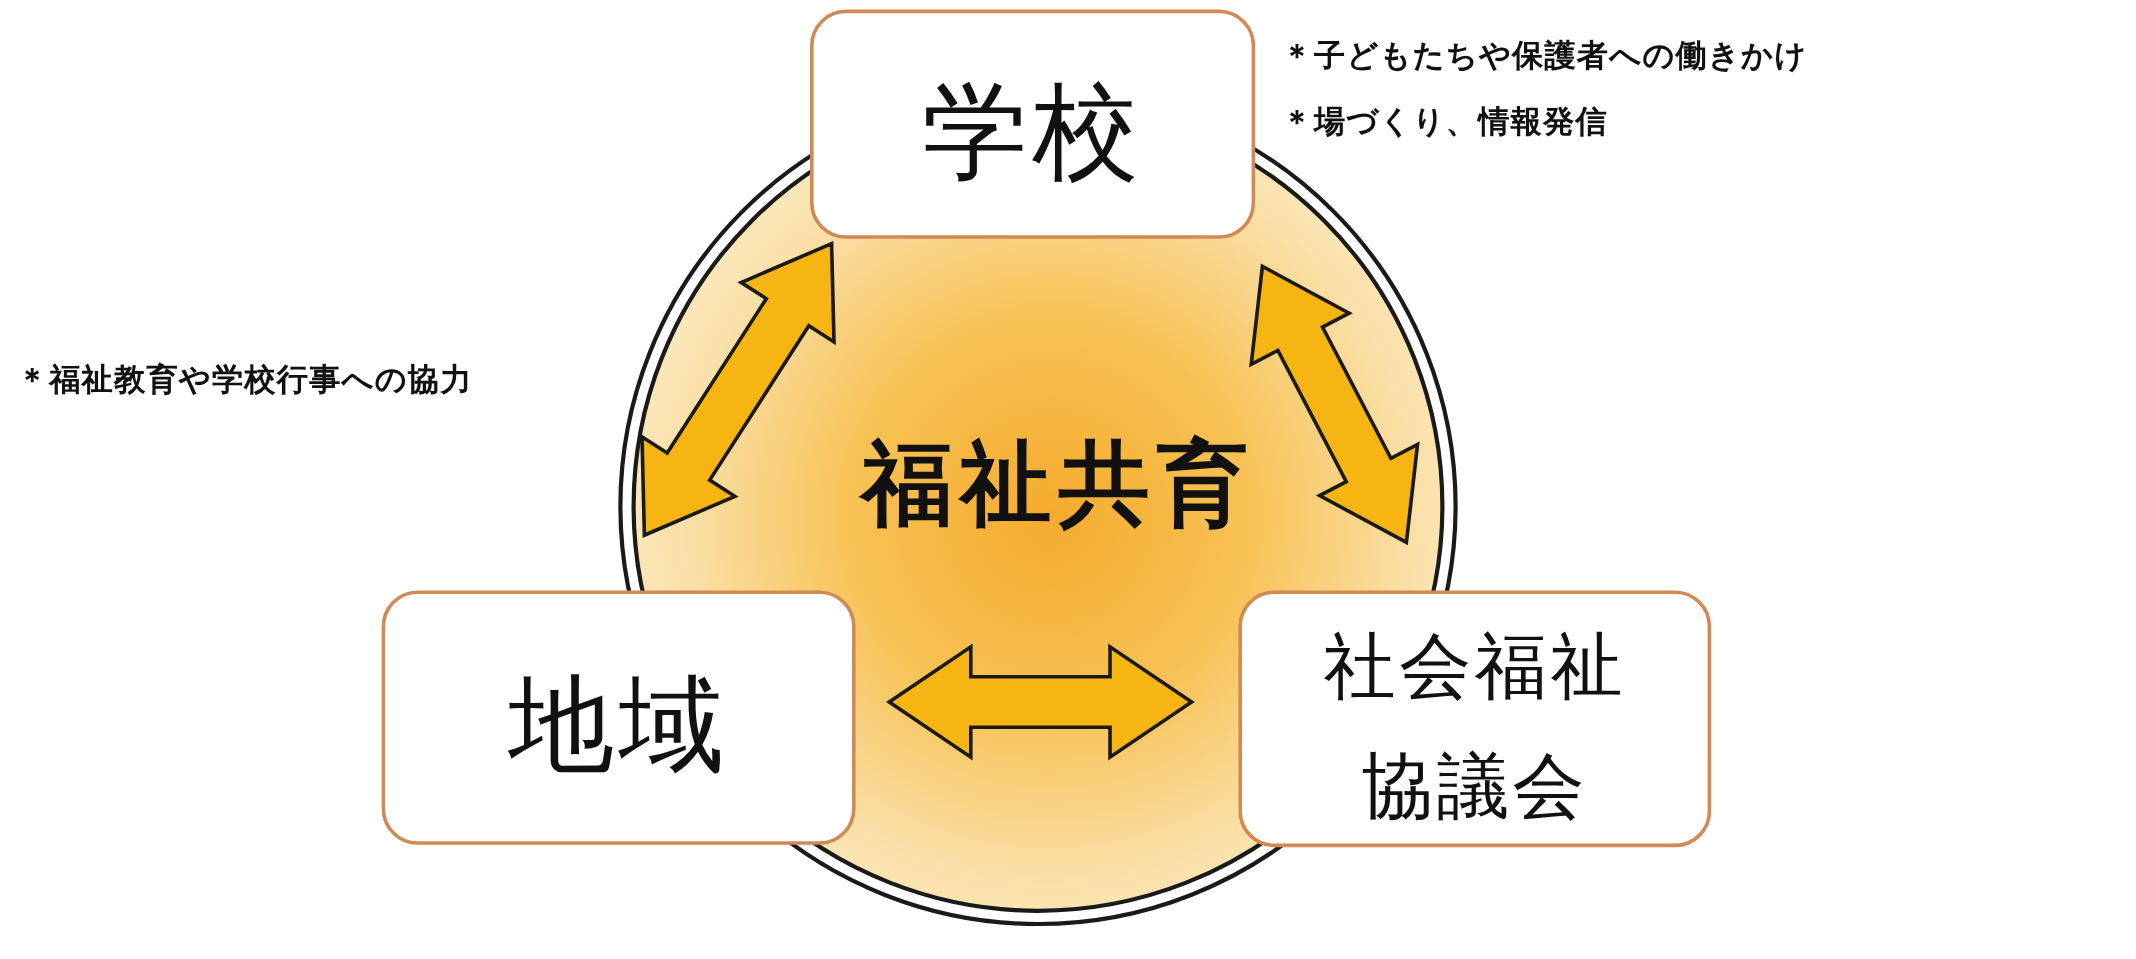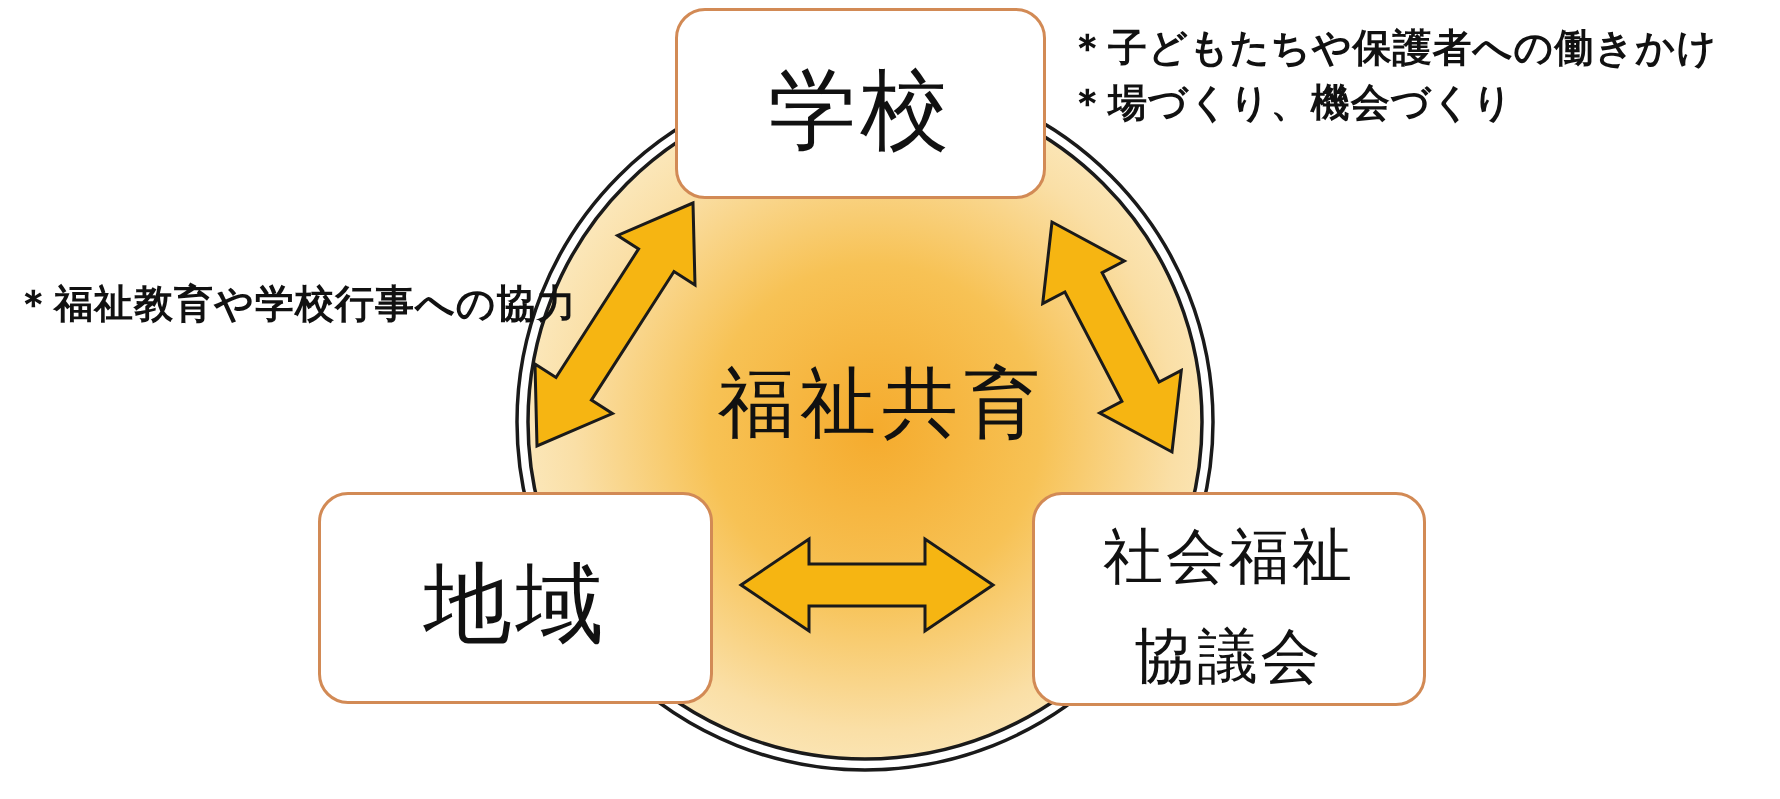--- a/index.html
+++ b/index.html
@@ -30,34 +30,34 @@
   .node-school{left:675px;top:8px;width:365px;height:185px;}
   .node-school .node-label{font-size:88px;}
   .node-community{left:318px;top:492px;width:389px;height:206px;}
   .node-community .node-label{font-size:88px;text-align:center;}
   .node-council{left:1032px;top:492px;width:388px;height:208px;}
   .node-council .node-label{font-size:60px;line-height:100px;letter-spacing:3px;text-align:center;}
   .center-label{
     position:absolute;z-index:2;
     left:682px;top:355px;width:400px;
     text-align:center;
-    font-size:76px;font-weight:400;
+    font-size:76px;font-weight:700;
     letter-spacing:6px;line-height:95px;
     color:var(--text,#111);
   }
   .annot{
     position:absolute;z-index:2;
-    font-weight:700;font-size:39px;
+    font-weight:700;font-size:26px;
     color:var(--text,#111);
     letter-spacing:1px;
     white-space:nowrap;
   }
   .annot-line{display:block;}
   .annot-school{left:1068px;top:20px;line-height:55px;}
-  .annot-community{left:14px;top:275px;line-height:57px;font-family:Liberation Serif, serif;}
+  .annot-community{left:14px;top:288px;line-height:57px;font-family:Liberation Serif, serif;}
   .annot-council{left:1446px;top:504px;line-height:55px;}
 </style>
 </head>
 <body>
 
 <div class="canvas">
 
   <svg class="layer" width="1780" height="799" viewBox="0 0 1780 799">
     <defs>
       <radialGradient id="circleGrad" gradientUnits="userSpaceOnUse" cx="875" cy="430" r="395">
@@ -88,21 +88,21 @@
 
   <div class="node node-council">
     <span class="node-label">社会福祉
 協議会</span>
   </div>
 
   <div class="center-label">福祉共育</div>
 
   <div class="annot annot-school">
     <span class="annot-line">＊子どもたちや保護者への働きかけ</span>
-    <span class="annot-line">＊場づくり、機会づくり</span>
+    <span class="annot-line">＊場づくり、情報発信</span>
   </div>
 
   <div class="annot annot-community">
     <span class="annot-line">＊福祉教育や学校行事への協力</span>
   </div>
 
   <div class="annot annot-council">
   </div>
 
 </div>

